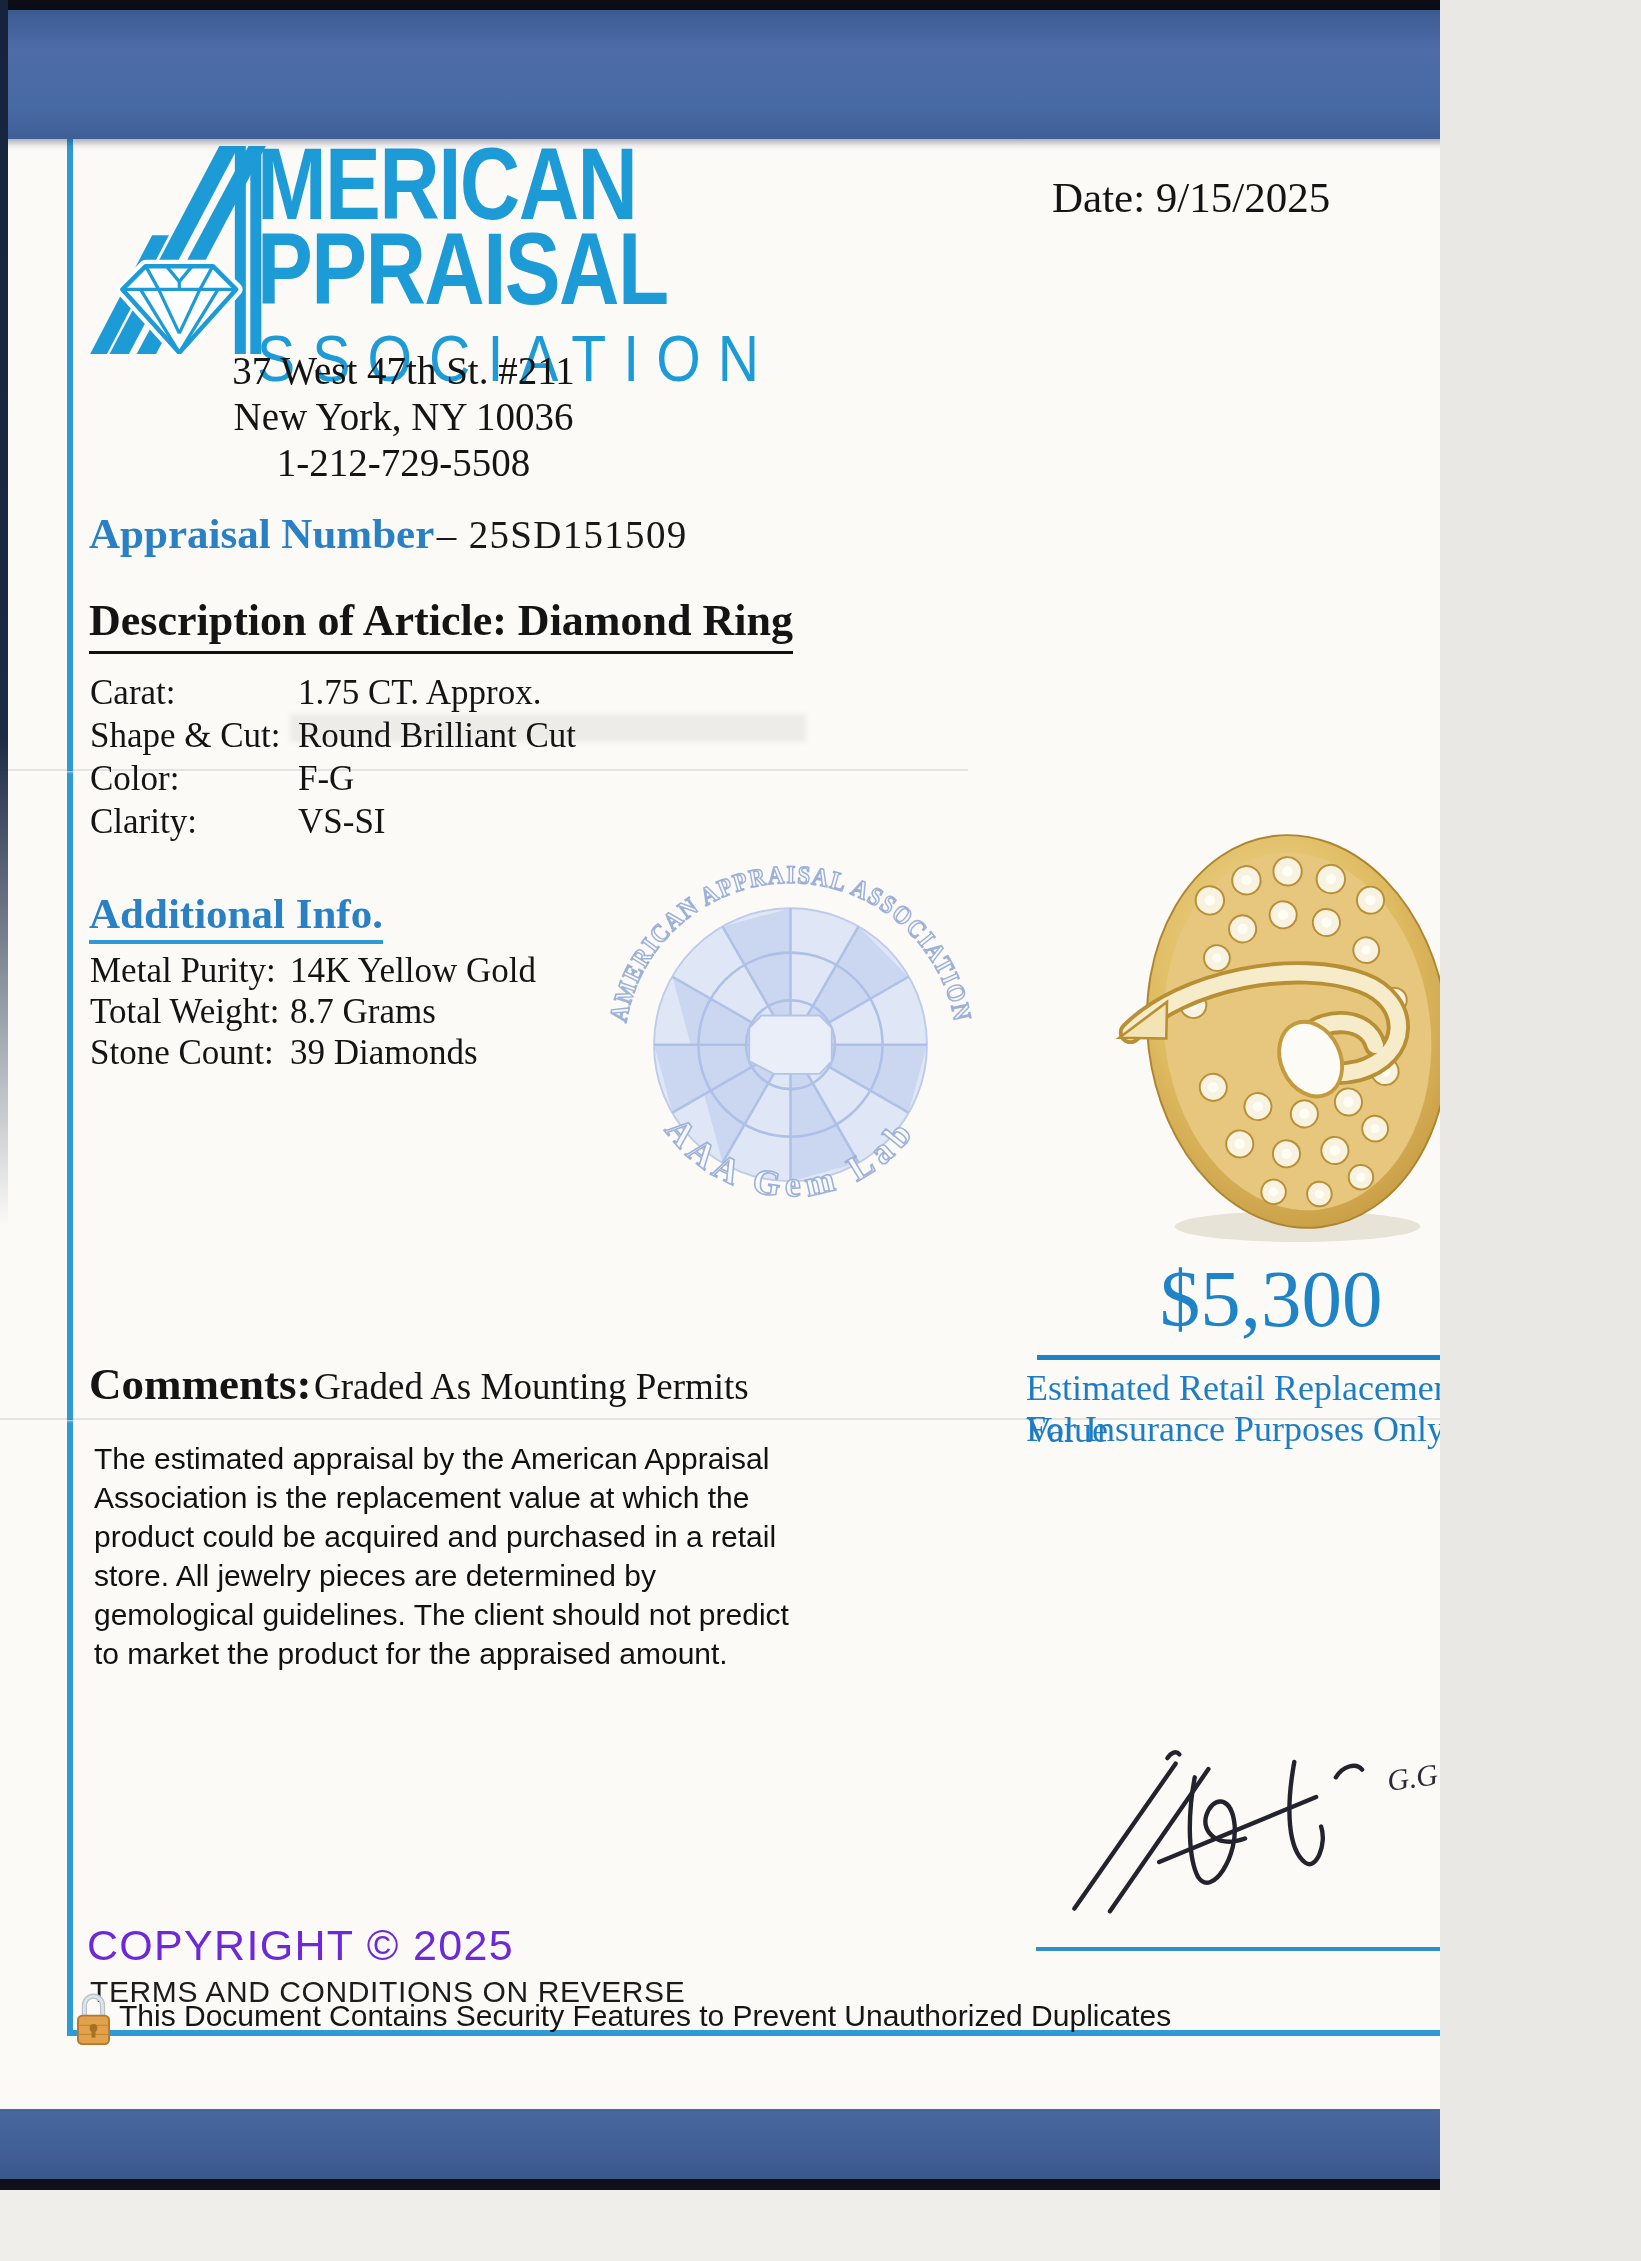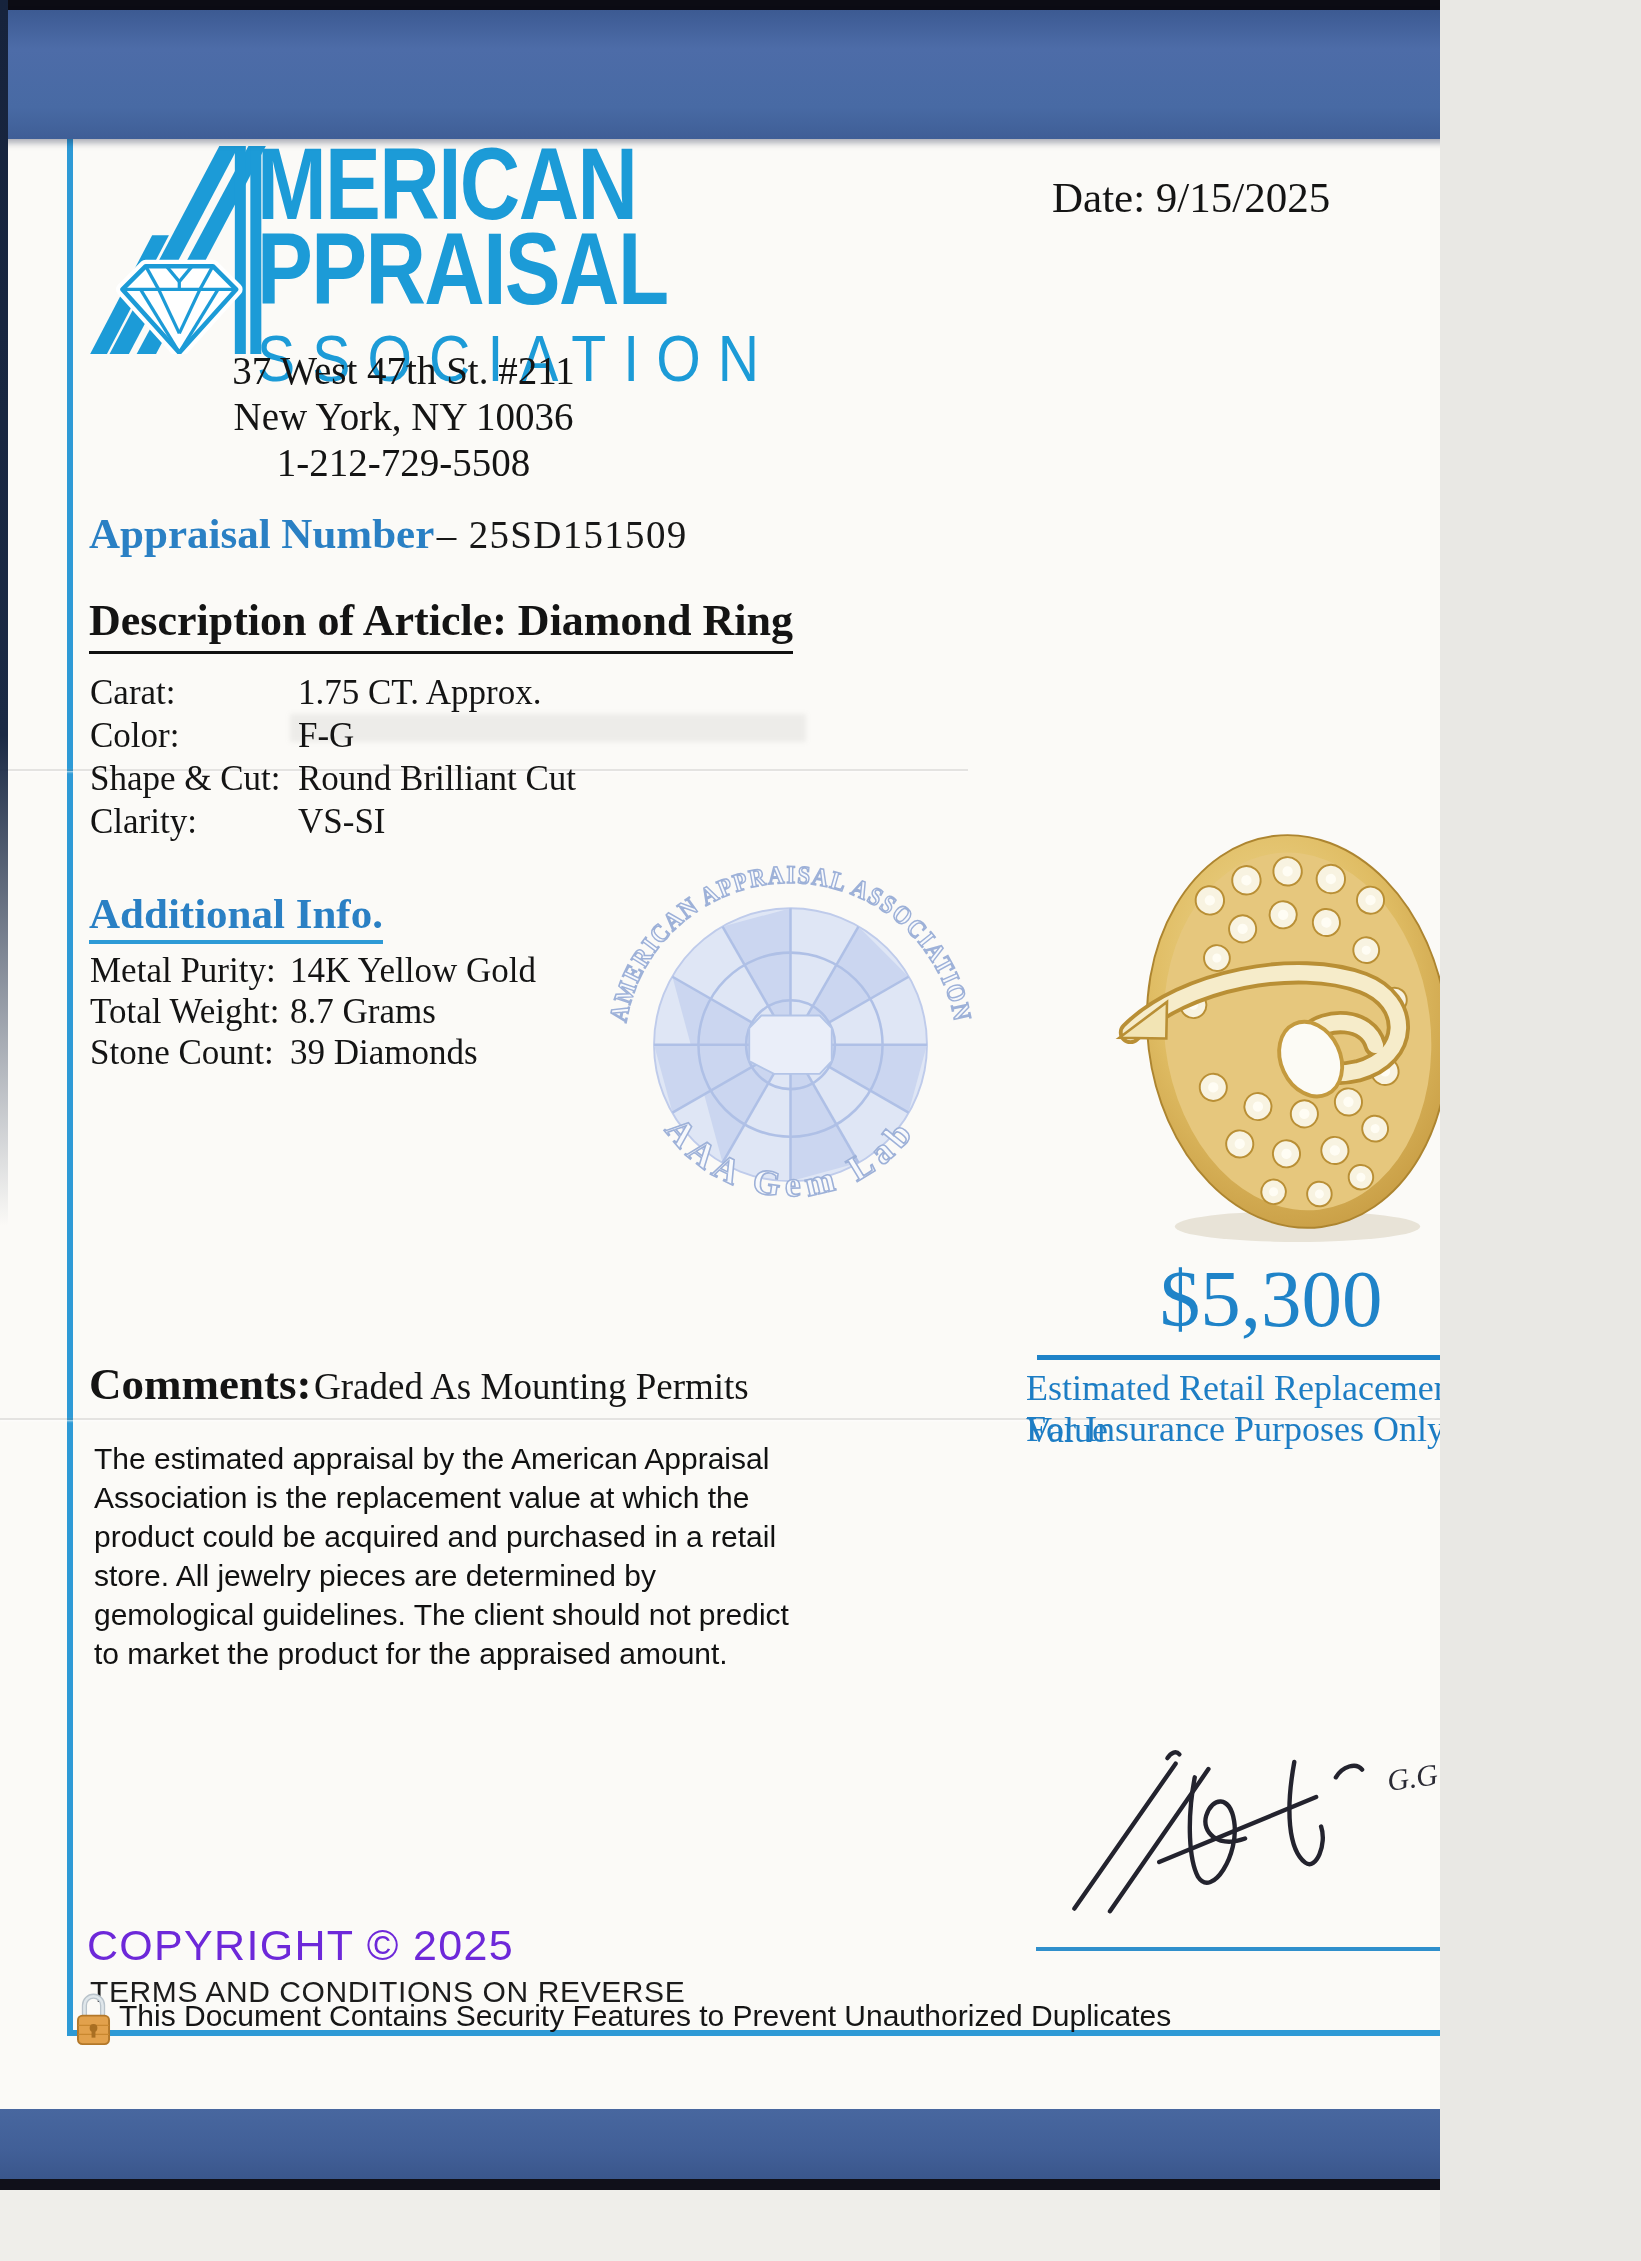--- a/index.html
+++ b/index.html
@@ -143,26 +143,26 @@
   </div>
 
   <div class="description-line">Description of Article: Diamond Ring</div>
 
   <div class="kv specs">
     <div class="row">
       <span class="k">Carat:</span>
       <span class="v">1.75 CT. Approx.</span>
     </div>
     <div class="row">
+      <span class="k">Shape &amp; Cut:</span>
+      <span class="v">Round Brilliant Cut</span>
+    </div>
+    <div class="row">
       <span class="k">Color:</span>
       <span class="v">F-G</span>
-    </div>
-    <div class="row">
-      <span class="k">Shape &amp; Cut:</span>
-      <span class="v">Round Brilliant Cut</span>
     </div>
     <div class="row">
       <span class="k">Clarity:</span>
       <span class="v">VS-SI</span>
     </div>
   </div>
 
   <div class="addl-title">Additional Info.</div>
 
   <div class="kv info">

